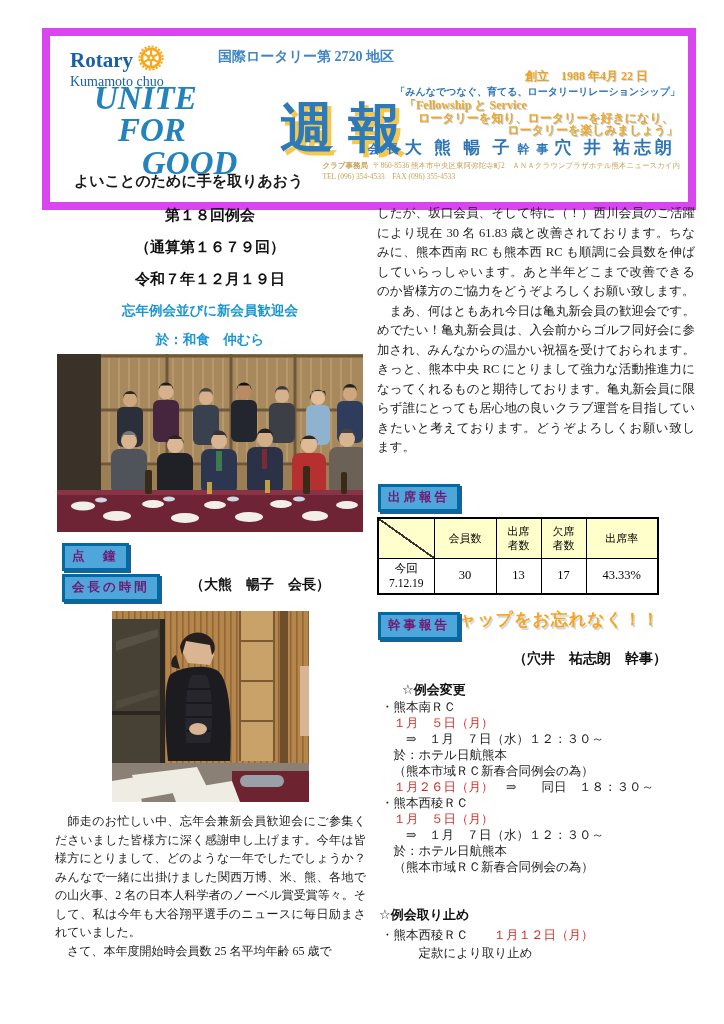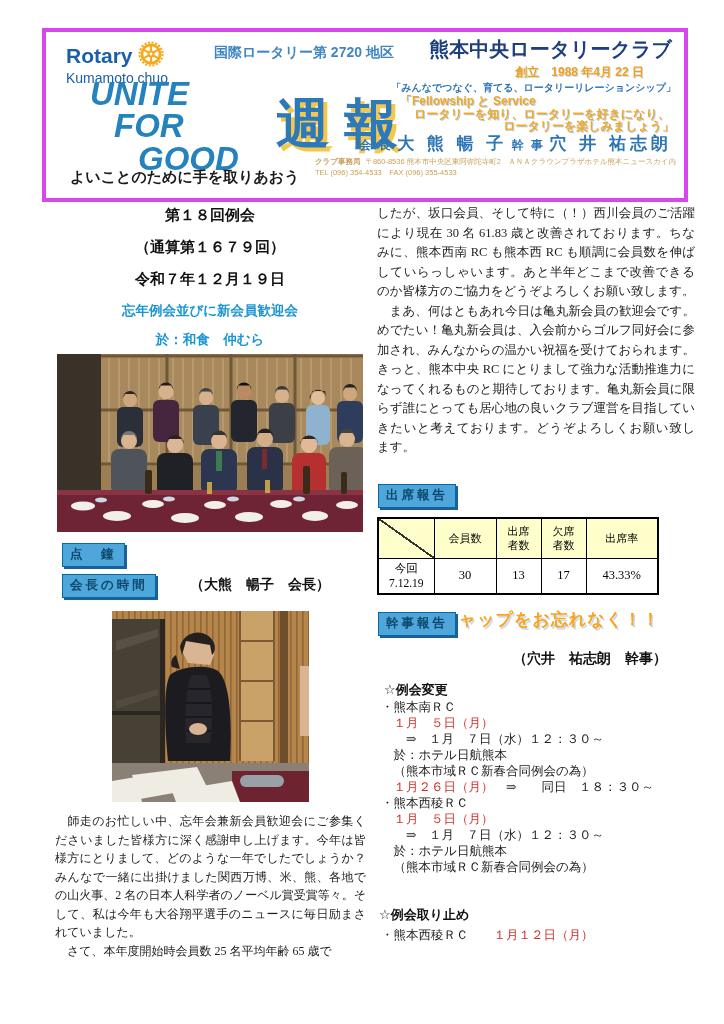--- a/index.html
+++ b/index.html
@@ -1,21 +1,21 @@
 <!DOCTYPE html>
 <html><head>
 <meta charset="utf-8">
 <style>
   html,body{margin:0;padding:0;background:#ffffff;}
   .sans{font-family:"Liberation Sans","DejaVu Sans",sans-serif;}
   .serif{font-family:"Liberation Serif","DejaVu Serif",serif;}
   .page{position:relative;width:724px;height:1024px;background:#fff;overflow:hidden;}
 
   
-  .masthead{position:absolute;left:42px;top:28px;width:638px;height:166px;border:4px solid #d946ef;background:#fff;}
+  .masthead{position:absolute;left:42px;top:28px;width:638px;height:166px;border:8px solid #d946ef;background:#fff;font-family:Liberation Serif, serif;}
   .logo-row{position:absolute;left:20px;top:8px;}
   .logo-brand{font-weight:bold;font-size:21px;color:#1a5fa8;display:inline-block;vertical-align:middle;}
   .logo-wheel{display:inline-block;vertical-align:middle;margin-left:4px;}
   .logo-sub{font-size:14px;color:#1a5fa8;margin-top:-2px;}
   .district{position:absolute;left:168px;top:12px;font-weight:bold;font-size:14px;color:#4086c2;white-space:nowrap;}
   .unite{position:absolute;left:44px;top:46px;color:#2482bd;font-style:italic;font-weight:bold;font-size:33px;line-height:0.98;}
   .unite .l2{margin-left:24px;}
   .unite .l3{margin-left:48px;}
   .shuho{position:absolute;left:230px;top:56px;font-weight:bold;font-size:54px;letter-spacing:14px;color:#2e7ab8;text-shadow:4px 4px 0 #f5c84c;white-space:nowrap;}
   .tagline{position:absolute;left:24px;top:136px;font-weight:bold;font-size:15px;color:#1a1a1a;white-space:nowrap;}
@@ -28,21 +28,21 @@
   .president-line{position:absolute;right:12px;top:100px;color:#2e75b6;white-space:nowrap;font-weight:bold;}
   .president-line .role{font-size:12px;letter-spacing:2px;}
   .president-line .pname{font-size:17px;letter-spacing:4px;}
   .office{position:absolute;right:8px;top:124px;font-size:7.5px;line-height:11px;color:#c9a25a;white-space:nowrap;text-align:left;}
   .office .olabel{font-weight:bold;margin-right:5px;}
 
   
   .lcol-head{position:absolute;left:55px;width:310px;text-align:center;font-weight:bold;font-size:15px;color:#111;white-space:nowrap;}
   .lcol-head.blue{color:#1b96d2;font-size:13.5px;}
   .photo-frame{position:absolute;overflow:hidden;}
-  .tag{position:absolute;background:#4ea6da;color:#0c4a6e;font-weight:bold;font-size:12.5px;letter-spacing:3px;padding:2px 7px 3px;border:1px solid #0369a1;box-shadow:2px 2px 0 #1f5f98;white-space:nowrap;}
+  .tag{position:absolute;background:#4ea6da;color:#701a75;font-weight:bold;font-size:12.5px;letter-spacing:3px;padding:2px 7px 3px;border:3px solid #0369a1;box-shadow:2px 2px 0 #1f5f98;white-space:nowrap;}
   .credit{position:absolute;font-weight:bold;font-size:14px;color:#111;white-space:nowrap;}
   .bodytext{position:absolute;font-size:12px;line-height:18.5px;text-align:justify;color:#1c1c1c;}
   .bodytext p{margin:0;white-space:pre-wrap;}
 
   
   .rcol-body{position:absolute;left:377px;width:318px;font-size:12.5px;line-height:19.5px;text-align:justify;color:#1c1c1c;}
   .rcol-body p{margin:0;white-space:pre-wrap;}
   .att-table{position:absolute;left:377px;top:517px;border-collapse:collapse;border:2px solid #000;text-align:center;}
   .att-table th,.att-table td{border:1px solid #000;font-weight:normal;padding:0 2px;}
   .att-table th{background:#ffffcc;font-size:11px;line-height:14px;}
@@ -80,21 +80,20 @@
 
     <div class="unite">
       <div class="l1">UNITE</div>
       <div class="l2">FOR</div>
       <div class="l3">GOOD</div>
     </div>
 
     <div class="shuho">週報</div>
     <div class="tagline">よいことのために手を取りあおう</div>
 
-    <div class="club-name">熊本中央ロータリークラブ</div>
     <div class="founded">創立　1988 年4月 22 日</div>
     <div class="slogan1">「みんなでつなぐ、育てる、ロータリーリレーションシップ」</div>
     <div class="motto">
       <div class="m1">「Fellowship と Service</div>
       <div class="m2">ロータリーを知り、ロータリーを好きになり、</div>
       <div class="m3">ロータリーを楽しみましょう」</div>
     </div>
     <div class="president-line">
       <span class="role">会 長</span>
       <span class="pname">大 熊 暢 子</span>
@@ -355,35 +354,36 @@
       <td>43.33%</td>
     </tr>
   </tbody>
     </table>
 
   <div class="makeup">メーキャップをお忘れなく！！</div>
 
   <div class="tag" style="left:378px;top:612px;">幹事報告</div>
   <div class="credit" style="left:513px;top:650px;">（穴井　祐志朗　幹事）</div>
 
-  <div class="sec-title" style="left:384px;top:681px;">☆例会変更</div>
+  <div class="sec-title" style="left:402px;top:681px;">☆例会変更</div>
 
   <div class="sched serif" style="top:699px;">
     <div class="sline"><span>・熊本南ＲＣ</span><span class="red"></span><span></span></div>
     <div class="sline"><span></span><span class="red">　１月　５日（月）</span><span></span></div>
     <div class="sline"><span>　　⇒　１月　７日（水）１２：３０～</span><span class="red"></span><span></span></div>
     <div class="sline"><span>　於：ホテル日航熊本</span><span class="red"></span><span></span></div>
     <div class="sline"><span>　（熊本市域ＲＣ新春合同例会の為）</span><span class="red"></span><span></span></div>
     <div class="sline"><span></span><span class="red">　１月２６日（月）</span><span>　⇒　　同日　１８：３０～</span></div>
     <div class="sline"><span>・熊本西稜ＲＣ</span><span class="red"></span><span></span></div>
     <div class="sline"><span></span><span class="red">　１月　５日（月）</span><span></span></div>
     <div class="sline"><span>　　⇒　１月　７日（水）１２：３０～</span><span class="red"></span><span></span></div>
     <div class="sline"><span>　於：ホテル日航熊本</span><span class="red"></span><span></span></div>
     <div class="sline"><span>　（熊本市域ＲＣ新春合同例会の為）</span><span class="red"></span><span></span></div>
   </div>
 
   <div class="sec-title" style="left:379px;top:906px;">☆例会取り止め</div>
 
   <div class="sched serif" style="top:926px;">
     <div class="sline" style="line-height:18px;"><span>・熊本西稜ＲＣ</span><span class="red">　　１月１２日（月）</span><span></span></div>
+    <div class="sline" style="line-height:18px;"><span>　　　定款により取り止め</span><span class="red"></span><span></span></div>
   </div>
 
 </div>
 
 </body></html>

